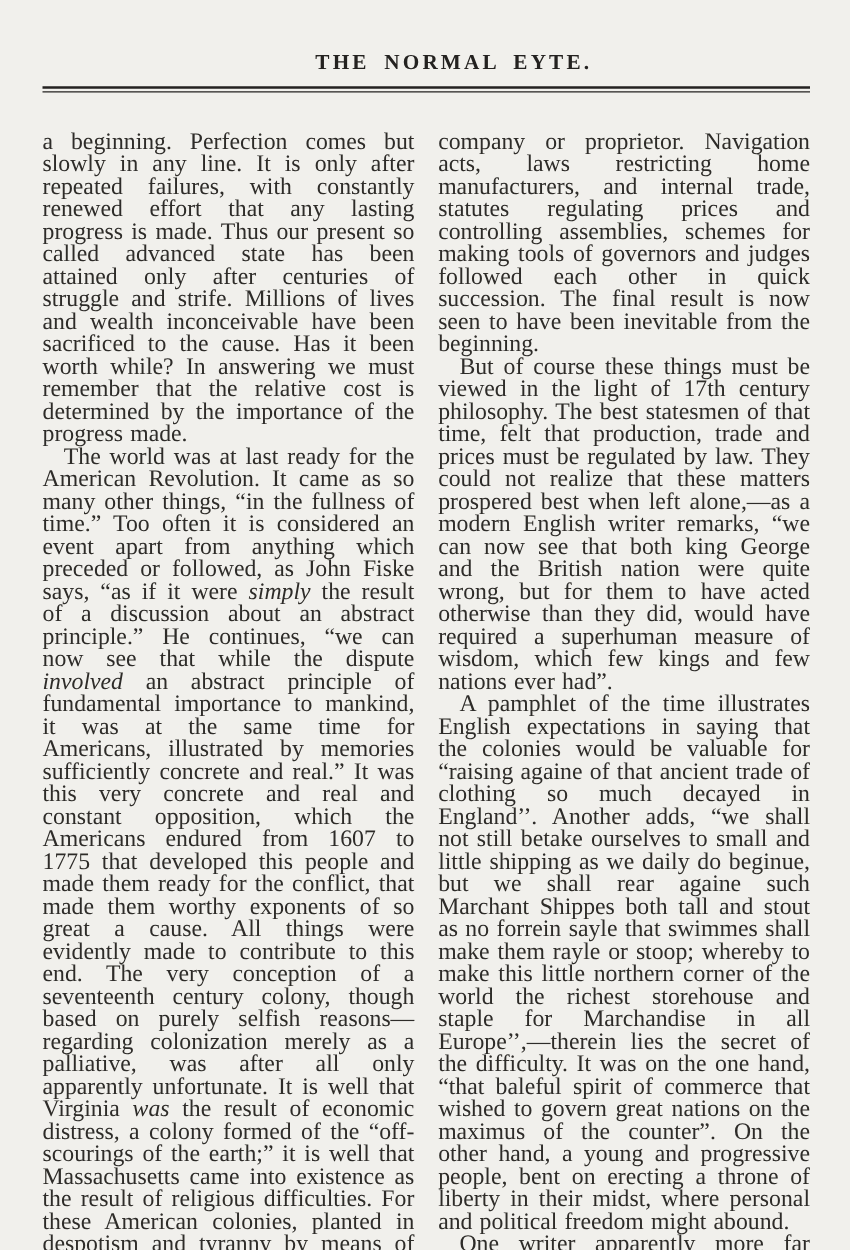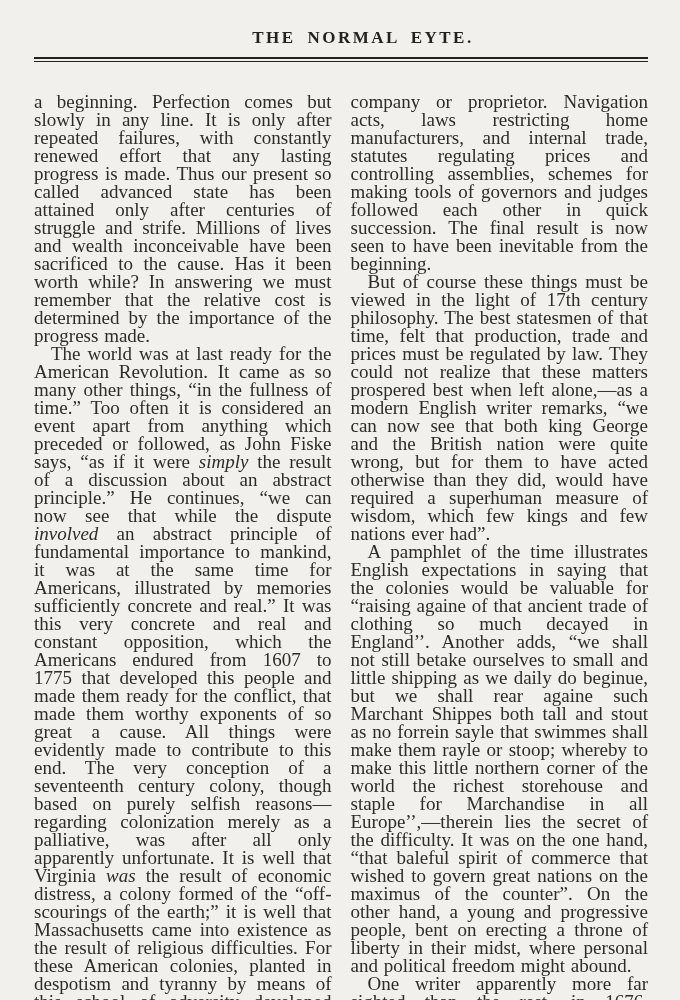--- a/index.html
+++ b/index.html
@@ -13,21 +13,21 @@
   .page {
     position: relative;
     width: 680px;
     height: 1000px;
     background: #f1f0ec;
     color: #2e2c29;
     overflow: hidden;
     box-sizing: border-box;
   }
   .masthead-wrap {
-    padding-top: 28px;
+    padding-top: 40px;
     text-align: center;
     margin-left: 46px;
   }
   .masthead {
     margin: 0;
     font-size: 17px;
     font-weight: bold;
     letter-spacing: 2.5px;
     word-spacing: 5px;
     color: #242220;

